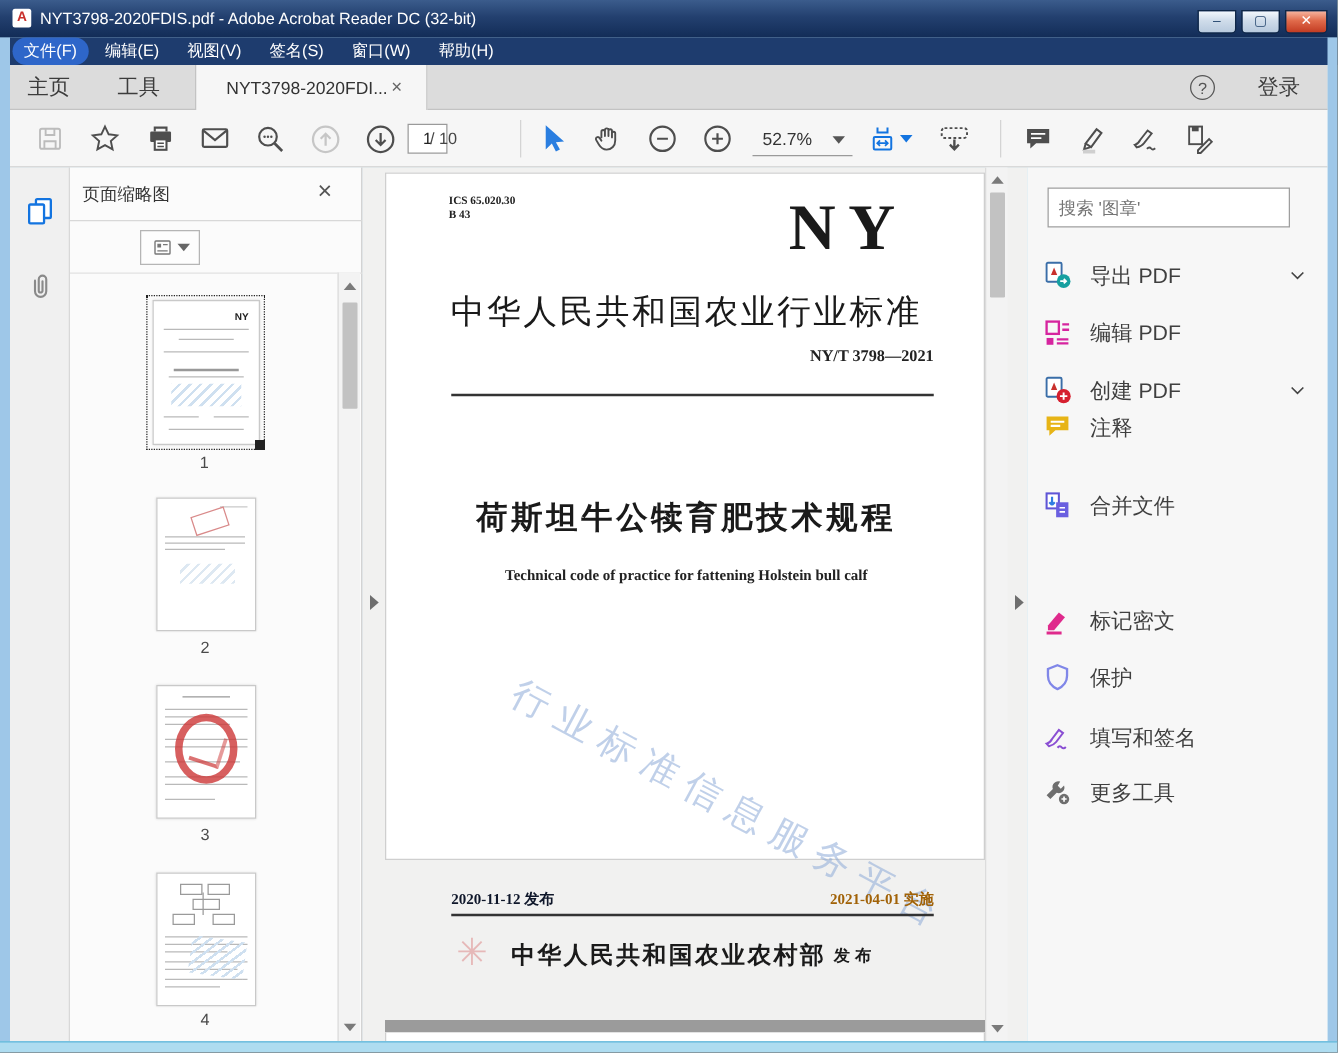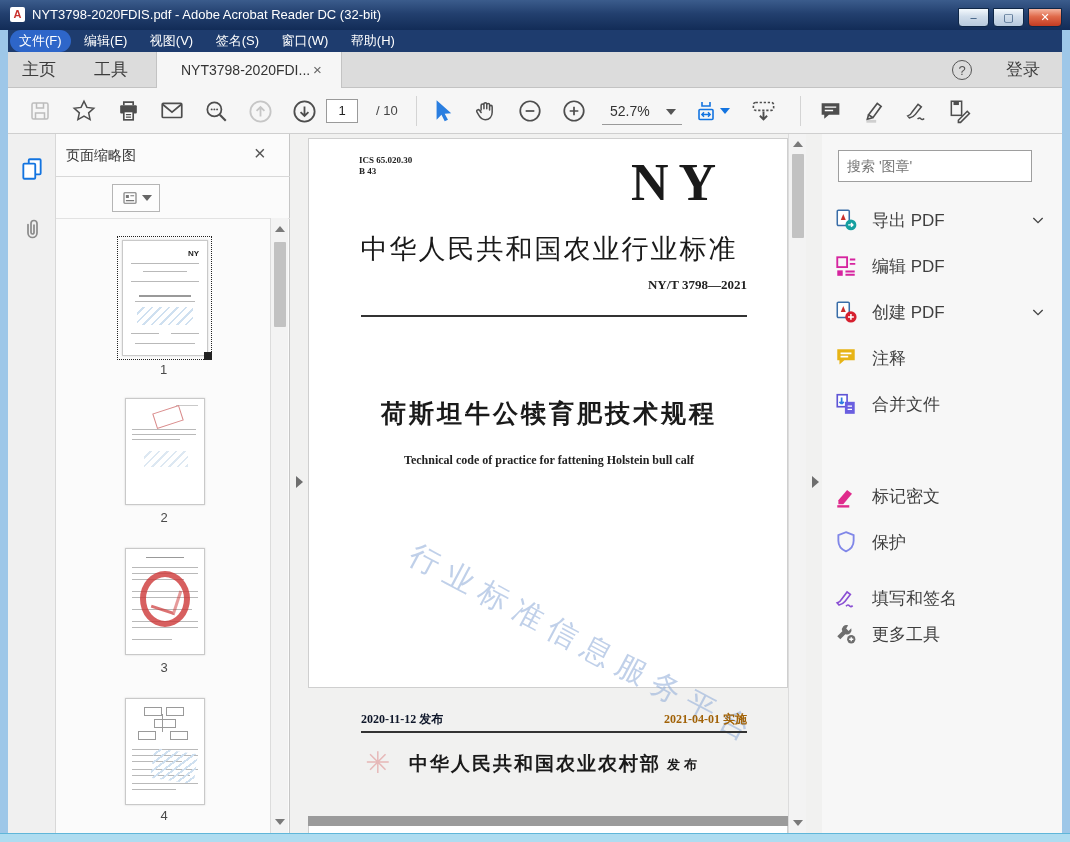--- a/index.html
+++ b/index.html
@@ -133,21 +133,21 @@
           <path d="M12 16.5V8M8.5 11.5L12 8l3.5 3.5" fill="none" stroke="#c6c6c6" stroke-width="1.6"></path>
         </svg>
     </div>
     <div class="abs tbtn" style="left:280px;width:32px;">
       <svg class="ico" width="27" height="27" viewBox="0 0 24 24">
           <circle cx="12" cy="12" r="9" fill="none" stroke="#4e4e4e" stroke-width="1.6"></circle>
           <path d="M12 7.5V16M8.5 12.5L12 16l3.5-3.5" fill="none" stroke="#4e4e4e" stroke-width="1.6"></path>
         </svg>
     </div>
     <div class="abs" style="left:318px;top:11px;width:30px;height:22px;background:#fff;border:1px solid #9a9a9a;text-align:center;font-size:13px;color:#222;line-height:22px;">1</div>
-    <span class="abs" style="left:368px;top:15px;font-size:13px;color:#444;">/ 10</span>
+    <span class="abs" style="left:336px;top:15px;font-size:13px;color:#444;">/ 10</span>
     <div class="abs tsep" style="left:408px;"></div>
     <div class="abs tbtn" style="left:418px;width:32px;">
       <svg class="ico" width="26" height="26" viewBox="0 0 24 24">
           <path d="M7 2L7 20 11.5 15.5 14.5 21.5 17.5 20 14.5 14.5 20.5 14Z" fill="#2a7ee0"></path>
         </svg>
     </div>
     <div class="abs tbtn" style="left:462px;width:32px;">
       <svg class="ico" width="26" height="26" viewBox="0 0 24 24">
           <path d="M7.5 11V6.8a1.3 1.3 0 0 1 2.6 0V10 M10.1 10V5.6a1.3 1.3 0 0 1 2.6 0V10 M12.7 10V6.3a1.3 1.3 0 0 1 2.6 0V11 M15.3 11V8a1.2 1.2 0 0 1 2.4 0v5.2c0 4-2.6 6.8-6.4 6.8-2.9 0-4.2-1.2-5.7-3.7L3.7 13c-.6-1-.2-2 .8-2.2.7-.2 1.4.2 1.9 1l1.1 1.6" fill="none" stroke="#4e4e4e" stroke-width="1.4" stroke-linecap="round" stroke-linejoin="round"></path>
         </svg>
@@ -373,21 +373,21 @@
           <path d="M8.5 5.5l2.3 5.5H6.2z" fill="#c9302c"></path>
           <circle cx="15.5" cy="15.5" r="5.2" fill="#d6202f"></circle>
           <path d="M15.5 12.8v5.4M12.8 15.5h5.4" stroke="#fff" stroke-width="1.4"></path>
         </svg>
       <span class="tool-label">创建 PDF</span>
       <svg class="abs" style="right:6px;" width="16" height="16" viewBox="0 0 24 24">
           <path d="M5 9l7 7 7-7" fill="none" stroke="#444" stroke-width="2"></path>
         </svg>
     </div>
 
-    <div class="abs tool-row" style="left:12px;top:204px;">
+    <div class="abs tool-row" style="left:12px;top:188px;">
       <svg width="24" height="24" viewBox="0 0 22 22">
           <path d="M3 3h16v10H9.5L5 17v-4H3z" fill="#e7b416"></path>
           <path d="M6 6.8h10M6 9.8h7" stroke="#fff" stroke-width="1.5"></path>
         </svg>
       <span class="tool-label">注释</span>
     </div>
 
     <div class="abs tool-row" style="left:12px;top:250px;">
       <svg width="24" height="24" viewBox="0 0 22 22">
           <rect x="3" y="2.5" width="9" height="11" fill="#fff" stroke="#5f55d6" stroke-width="1.5"></rect>
@@ -407,21 +407,21 @@
       <span class="tool-label">标记密文</span>
     </div>
 
     <div class="abs tool-row" style="left:12px;top:388px;">
       <svg width="24" height="24" viewBox="0 0 22 22">
           <path d="M11 2l7 2.8v5c0 5-3.5 8.2-7 9.7-3.5-1.5-7-4.7-7-9.7v-5z" fill="none" stroke="#8087e8" stroke-width="1.7"></path>
         </svg>
       <span class="tool-label">保护</span>
     </div>
 
-    <div class="abs tool-row" style="left:12px;top:444px;">
+    <div class="abs tool-row" style="left:12px;top:428px;align-items:flex-end;">
       <svg width="24" height="24" viewBox="0 0 22 22">
           <path d="M3 15.5c2-.5 3-1.5 4-3.4l5-6.6 3 2.2-5 6.6c-1.5 1.9-2.8 2.6-5.3 3.1z" fill="none" stroke="#8a4fd3" stroke-width="1.5"></path>
           <path d="M11 18.5c1.2-1.4 2.3-1.4 3.1-.3.8 1 1.8 1 3-.2" fill="none" stroke="#8a4fd3" stroke-width="1.5"></path>
         </svg>
       <span class="tool-label">填写和签名</span>
     </div>
 
     <div class="abs tool-row" style="left:12px;top:480px;">
       <svg width="24" height="24" viewBox="0 0 22 22">
           <path d="M13 3a4.2 4.2 0 0 0-5.4 5.4L3 13l2.8 2.8 4.6-4.6A4.2 4.2 0 0 0 15.8 5.8l-2.4 2.4-2.2-2.2z" fill="#6e6e6e"></path>

